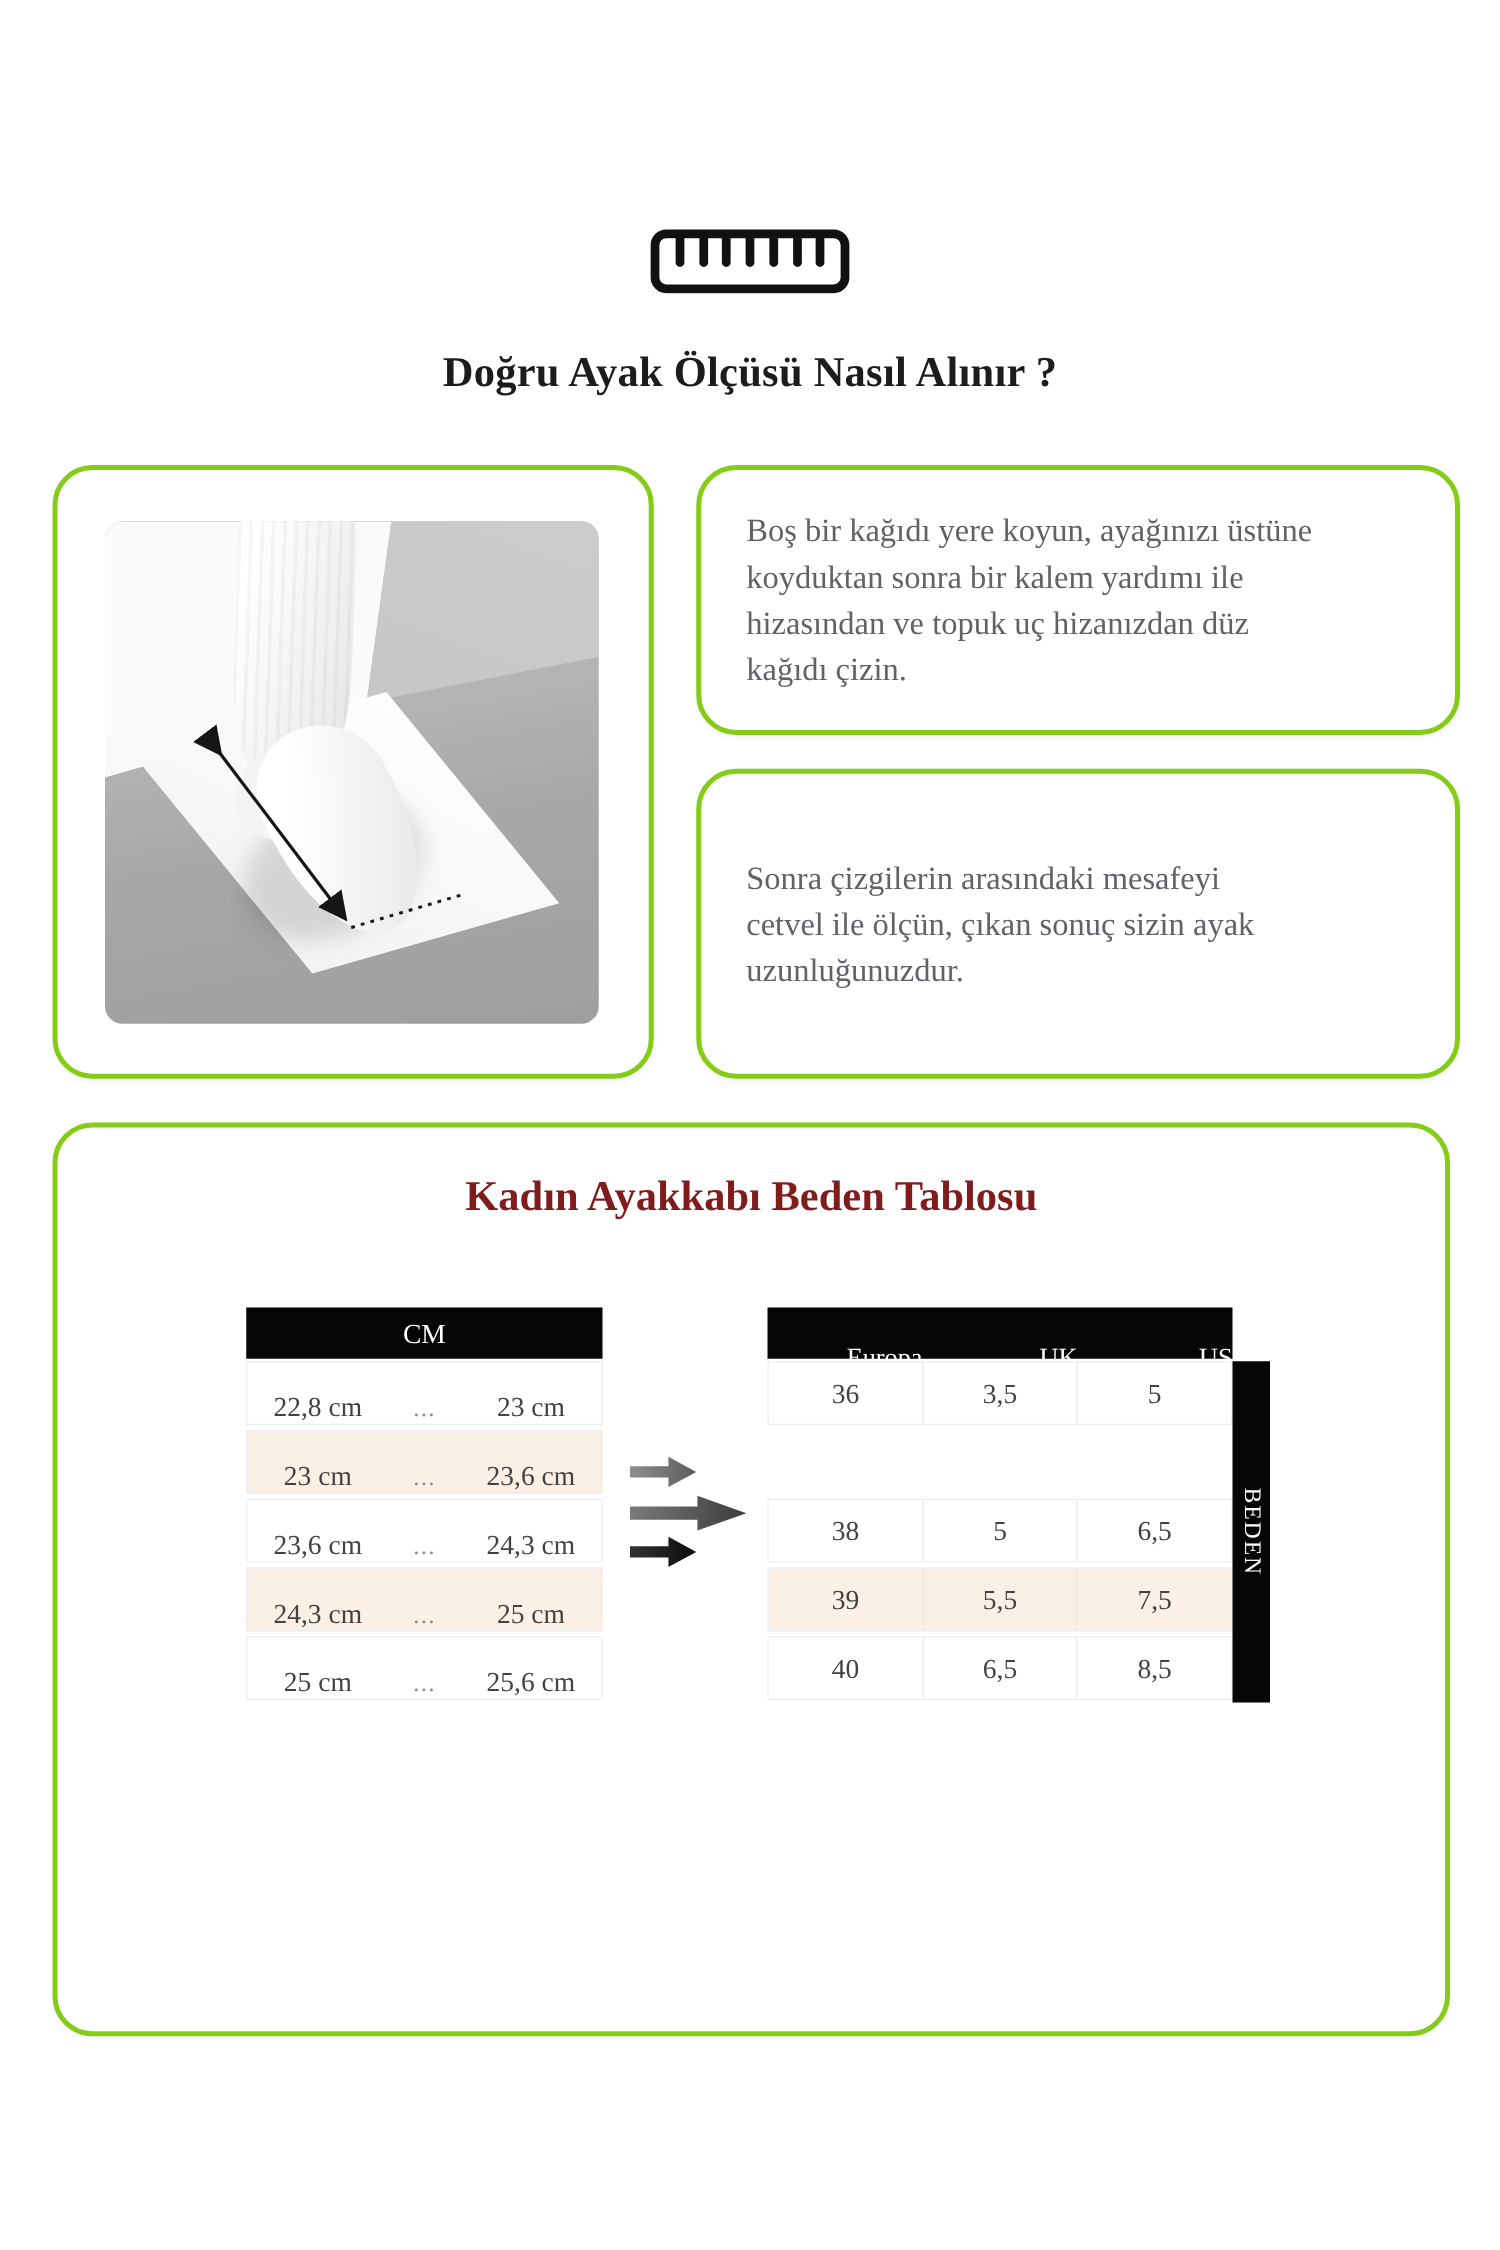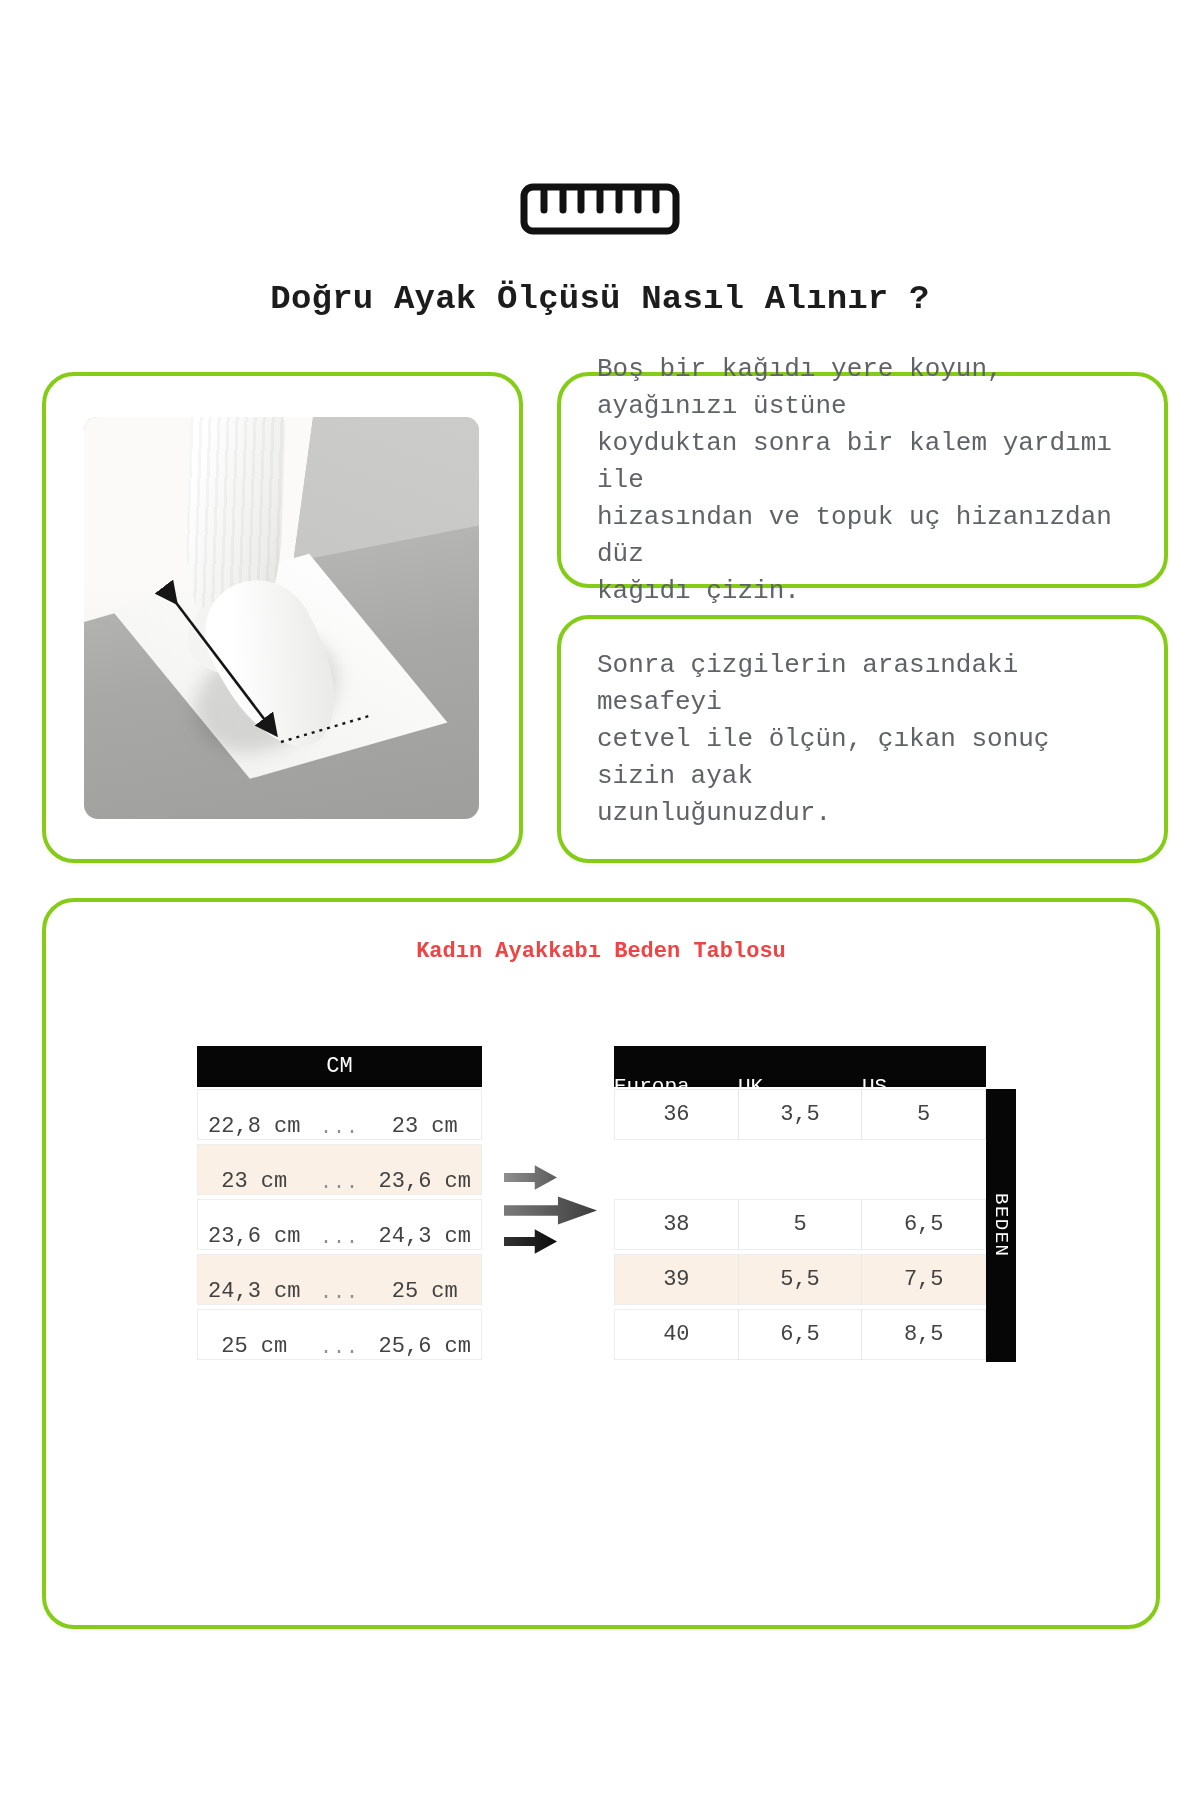--- a/index.html
+++ b/index.html
@@ -1,17 +1,17 @@
 <!DOCTYPE html>
 <html><head>
 <meta charset="utf-8">
 <style>
   html,body{margin:0;padding:0;background:#ffffff;}
   .page{position:relative;width:1200px;height:1800px;background:#ffffff;overflow:hidden;
-        font-family:Liberation Mono, monospace;color:#1f1f1f;}
+        font-family:Liberation Serif, serif;color:#1f1f1f;}
   .abs{position:absolute;}
 
   
   .ruler-wrap{left:0;top:183px;width:1200px;display:flex;justify-content:center;}
   .main-title{left:0;top:280px;width:1200px;text-align:center;
               font-size:34px;font-weight:bold;color:#1c1c1c;letter-spacing:.2px;}
 
   
   .card{background:#fff;border:4px solid #84cc16;border-radius:32px;
         box-shadow:0 2px 5px rgba(0,0,0,.04);}
@@ -41,26 +41,26 @@
              background:#f4f4f2;transform:rotate(-10deg);}
   .sock-foot{position:absolute;left:28%;top:41%;width:27%;height:44%;
              border-radius:48% 52% 50% 50% / 32% 32% 60% 60%;
              transform:rotate(-27deg);transform-origin:50% 18%;
              background:linear-gradient(115deg,#ffffff 25%,#ebebe9 80%);}
   .measure-svg{position:absolute;inset:0;}
 
   
   .table-card{left:42px;top:898px;width:1110px;height:723px;}
   .table-title{position:absolute;left:0;top:37px;width:100%;text-align:center;
-               font-size:22px;font-weight:bold;color:#ef4444;}
+               font-size:34px;font-weight:bold;color:#7f1d1d;}
   .tbl-header{position:absolute;height:41px;background:#060606;color:#ffffff;
               display:flex;align-items:center;justify-content:center;font-size:22px;}
   .cm-header{left:151px;top:144px;width:285px;}
   .eu-header{left:568px;top:144px;width:372px;justify-content:space-between;padding:0;}
-  .eu-header div{flex:1;text-align:left;font-size:21px;margin-top:40px;}
+  .eu-header div{flex:1;text-align:right;font-size:21px;margin-top:40px;}
   .tbl-row{position:absolute;height:51px;border:1px solid #ededec;box-sizing:border-box;
            display:flex;align-items:flex-end;font-size:22px;color:#424242;}
   .cm-row{left:151px;width:285px;}
   .eu-row{left:568px;width:372px;}
   .row-even{background:#ffffff;}
   .row-odd{background:#fbf0e5;}
   .cm-row .v{flex:1;text-align:center;}
   .cm-row .dots{width:58px;text-align:center;color:#8f8f8f;font-size:20px;letter-spacing:1px;}
   .eu-row .cell{flex:1;text-align:center;height:100%;display:flex;align-items:center;
                 justify-content:center;border-right:1px solid #e7e7e5;}

